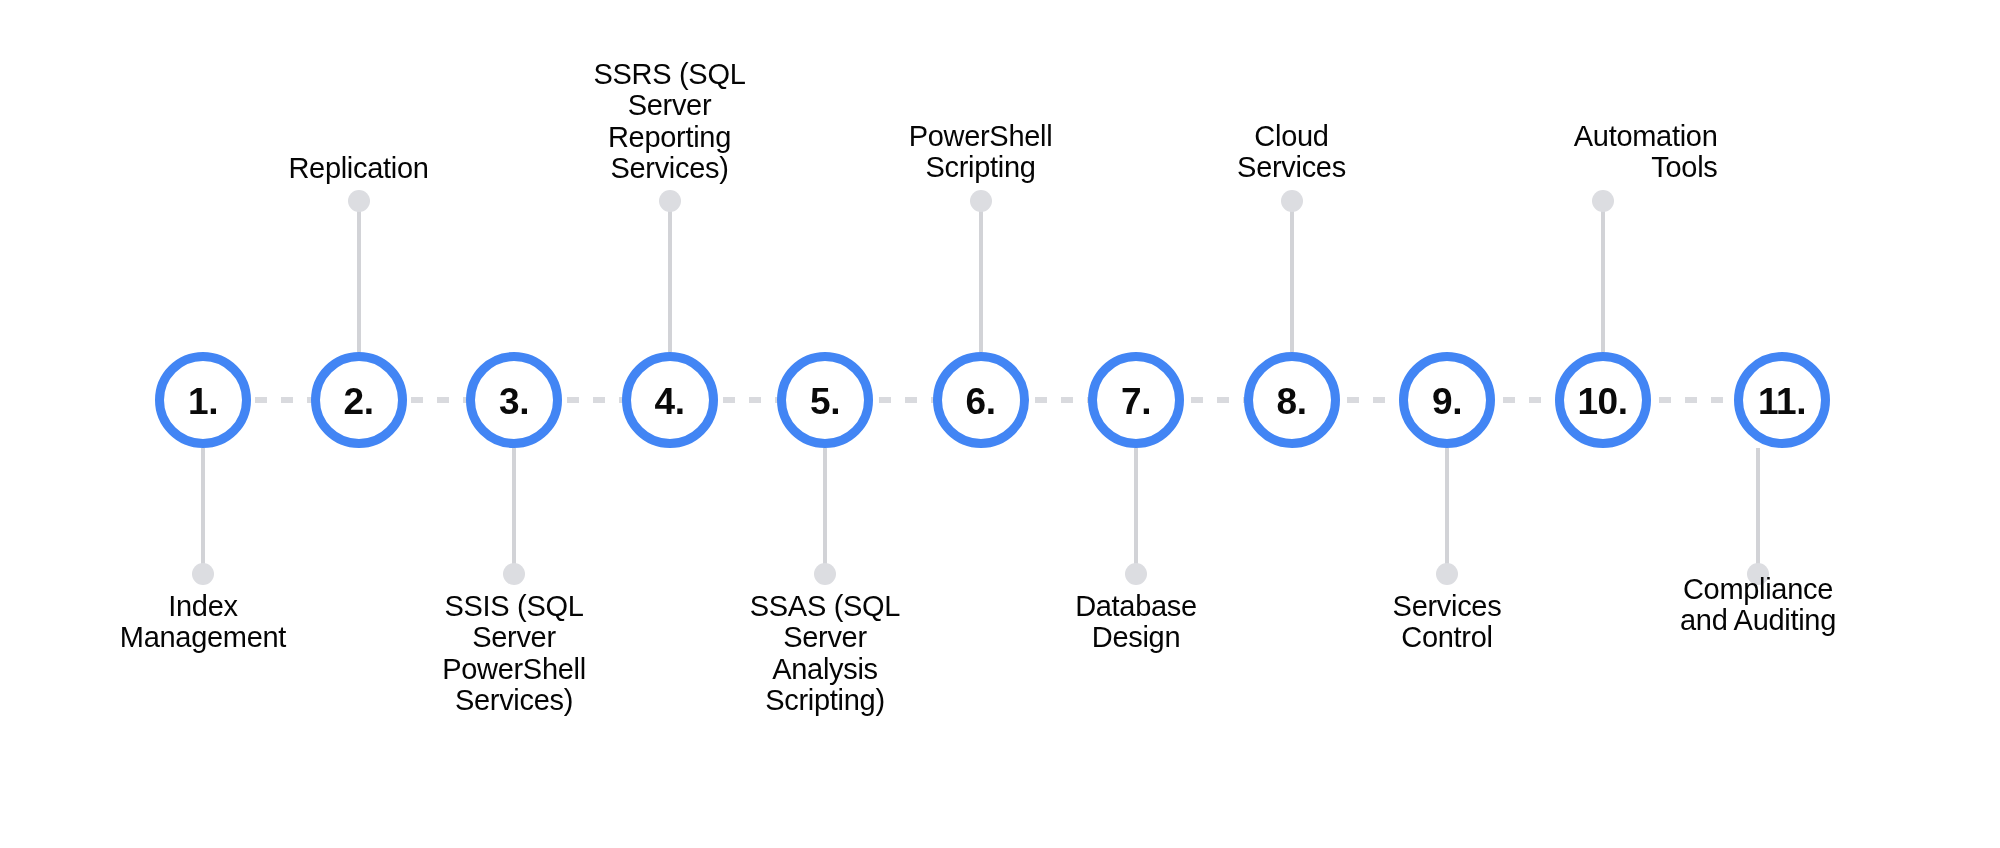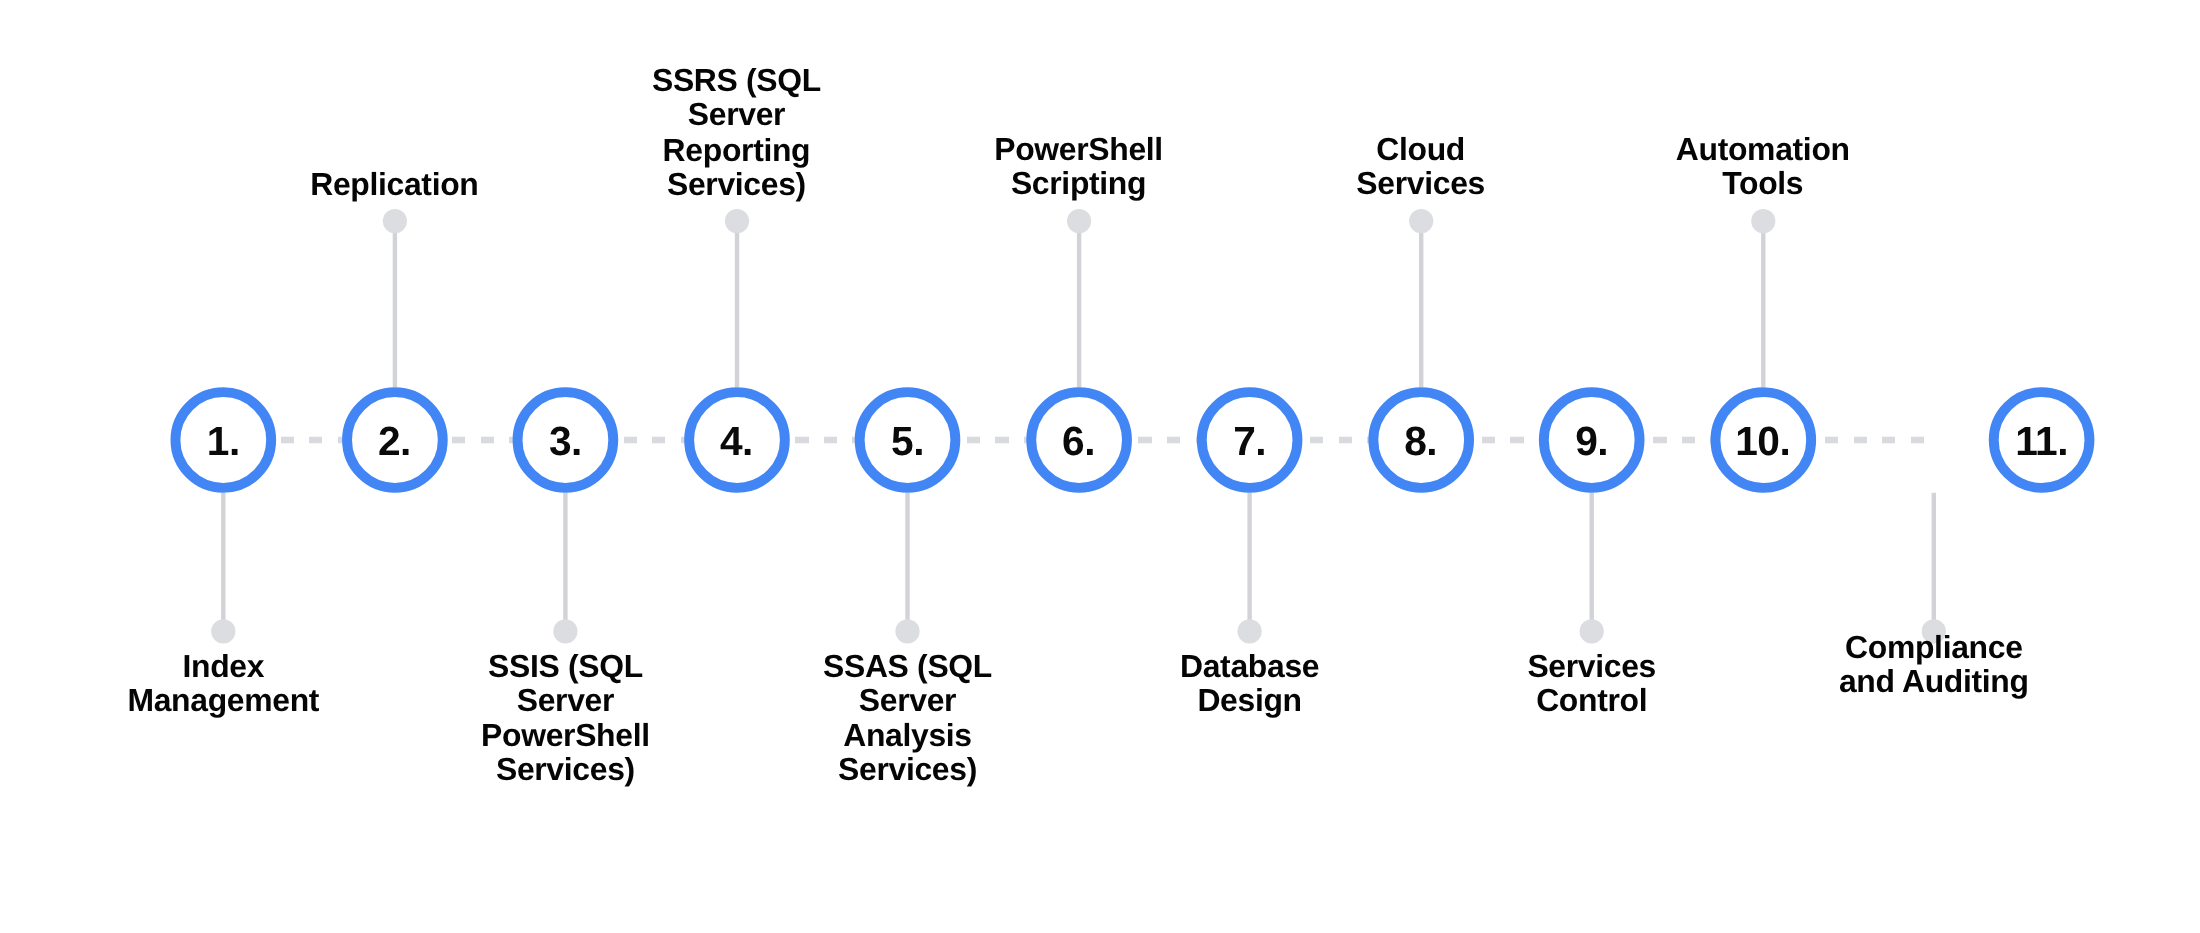--- a/index.html
+++ b/index.html
@@ -67,21 +67,21 @@
     border-radius: 50%;
     background: #dcdde1;
     z-index: 2;
   }
 
   
   .label {
     position: absolute;
     text-align: center;
     font-size: 29px;
-    font-weight: 700;
+    font-weight: 400;
     color: #050505;
     line-height: 1.08;
     letter-spacing: -0.3px;
     white-space: pre-line;
     z-index: 4;
   }
   .label.above { }
   .label.below { }
 </style>
 </head>
@@ -122,21 +122,21 @@
 Reporting
 Services)</div>
       <div class="stem" style="left: 823px; top: 448px; height: 130px;"></div>
       <div class="stem-dot" style="left: 814px; top: 563px;"></div>
       <div class="step" style="left: 777px; top: 352px;">
         <span class="step-num">5.</span>
       </div>
       <div class="label below" style="width: 230px; left: 710px; top: 591px;">SSAS (SQL
 Server
 Analysis
-Services)</div>
+Scripting)</div>
       <div class="stem" style="left: 978.5px; top: 197px; height: 155px;"></div>
       <div class="stem-dot" style="left: 969.5px; top: 190px;"></div>
       <div class="step" style="left: 932.5px; top: 352px;">
         <span class="step-num">6.</span>
       </div>
       <div class="label above" style="width: 230px; left: 865.5px; top: 121px;">PowerShell
 Scripting</div>
       <div class="stem" style="left: 1134px; top: 448px; height: 130px;"></div>
       <div class="stem-dot" style="left: 1125px; top: 563px;"></div>
       <div class="step" style="left: 1088px; top: 352px;">
@@ -156,23 +156,23 @@
       <div class="step" style="left: 1399px; top: 352px;">
         <span class="step-num">9.</span>
       </div>
       <div class="label below" style="width: 230px; left: 1332px; top: 591px;">Services
 Control</div>
       <div class="stem" style="left: 1600.5px; top: 197px; height: 155px;"></div>
       <div class="stem-dot" style="left: 1591.5px; top: 190px;"></div>
       <div class="step" style="left: 1554.5px; top: 352px;">
         <span class="step-num">10.</span>
       </div>
-      <div class="label above" style="width: 230px; left: 1487.5px; top: 121px;">Automation
+      <div class="label above" style="width: 230px; left: 1487.5px; top: 121px; text-align: right;">Automation
 Tools</div>
       <div class="stem" style="left: 1756px; top: 448px; height: 130px;"></div>
       <div class="stem-dot" style="left: 1747px; top: 563px;"></div>
-      <div class="step" style="left: 1808px; top: 352px;">
+      <div class="step" style="left: 1734px; top: 352px;">
         <span class="step-num">11.</span>
       </div>
       <div class="label below" style="width: 230px; left: 1643px; top: 574px;">Compliance
 and Auditing</div>
     </div>
 </div>
 
 </body></html>

